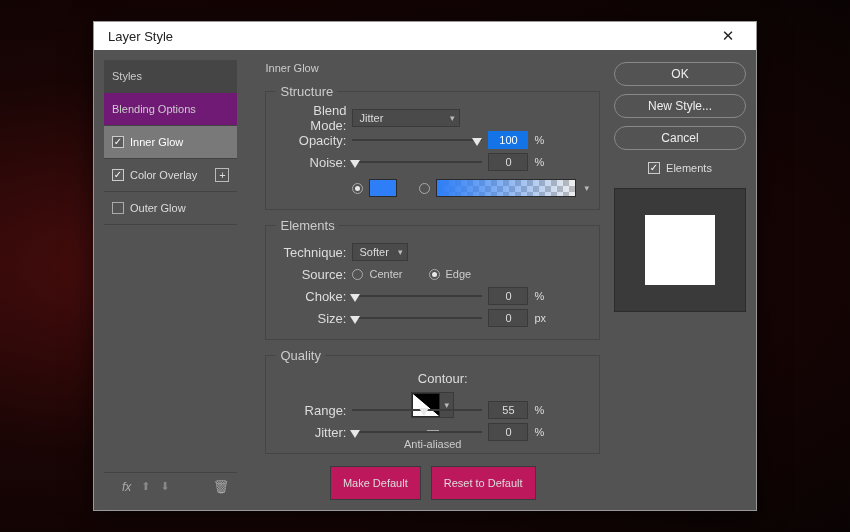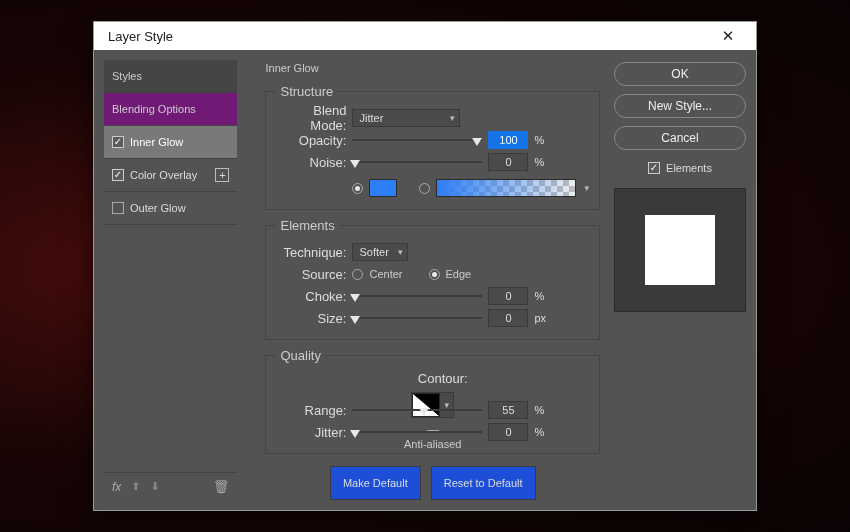--- a/index.html
+++ b/index.html
@@ -39,21 +39,21 @@
   .styles-item.active { background: #797979; color:#fff; }
   .chk { width:12px; height:12px; border:1px solid #aaa; display:inline-flex; align-items:center; justify-content:center; font-size:10px; line-height:1; color:#fff; }
   .chk.checked { background:#5b5b5b; border-color:#ccc; }
   .styles-item .left { display:flex; align-items:center; gap:6px; }
   .plus-box { width:14px; height:14px; border:1px solid #bbb; display:flex; align-items:center; justify-content:center; color:#ddd; font-size:11px; }
   .styles-footer {
     margin-top:auto; height:28px; border-top:1px solid #434343;
     display:flex; align-items:center; padding:0 8px; gap:10px; color:#aaa;
   }
   .styles-footer .sp { flex:1; }
-  .fx { font-style:italic; font-size:12px; }
+  .fx { font-style:italic; font-size:12px;margin-left:10px; }
   .arrow { font-size:11px; color:#888; cursor:pointer; }
   .trash { font-size:13px; color:#aaa; cursor:pointer; }
   
   .settings-col { flex:1; display:flex; flex-direction:column; gap:8px; padding:2px 4px 0 18px; }
   .settings-title { color:#ccc; font-size:11px; margin-bottom:2px; padding-left:0; }
   fieldset.group {
     border:1px solid #454545; padding:8px 10px 10px 10px;
     color:#ccc; position:relative;
   }
   fieldset.group legend { color:#ccc; font-size:13px; padding:0 4px; }
@@ -95,21 +95,21 @@
   }
   .grad-caret { margin-left:2px; font-size:9px; color:#bbb; }
   .contour-swatch {
     width:28px; height:24px; border:1px solid #2a2a2a;
     background:linear-gradient(to top right, #fff 0 49%, #000 51% 100%);
     cursor:pointer;
   }
   .contour-wrap { display:inline-flex; align-items:center; background:#4a4a4a; border:1px solid #3a3a3a; }
   .contour-caret { padding:0 4px; font-size:9px; color:#bbb; }
   .btn-sm {
-    background:#1d4ed8; border:1px solid #3a3a3a; color:#ddd;
+    background:#be185d; border:1px solid #3a3a3a; color:#ddd;
     height:22px; font-size:11px; padding:16px 12px; cursor:pointer;
     display:inline-flex; align-items:center; justify-content:center;
   }
   .btn-row { display:flex; gap:10px; justify-content:center; margin-top:4px; }
   
   .actions-col { width:140px; display:flex; flex-direction:column; gap:8px; padding-top:2px; }
   .pill {
     height:24px; border:1px solid #888; border-radius:12px;
     display:flex; align-items:center; justify-content:center;
     color:#eee; font-size:12px; cursor:pointer;

